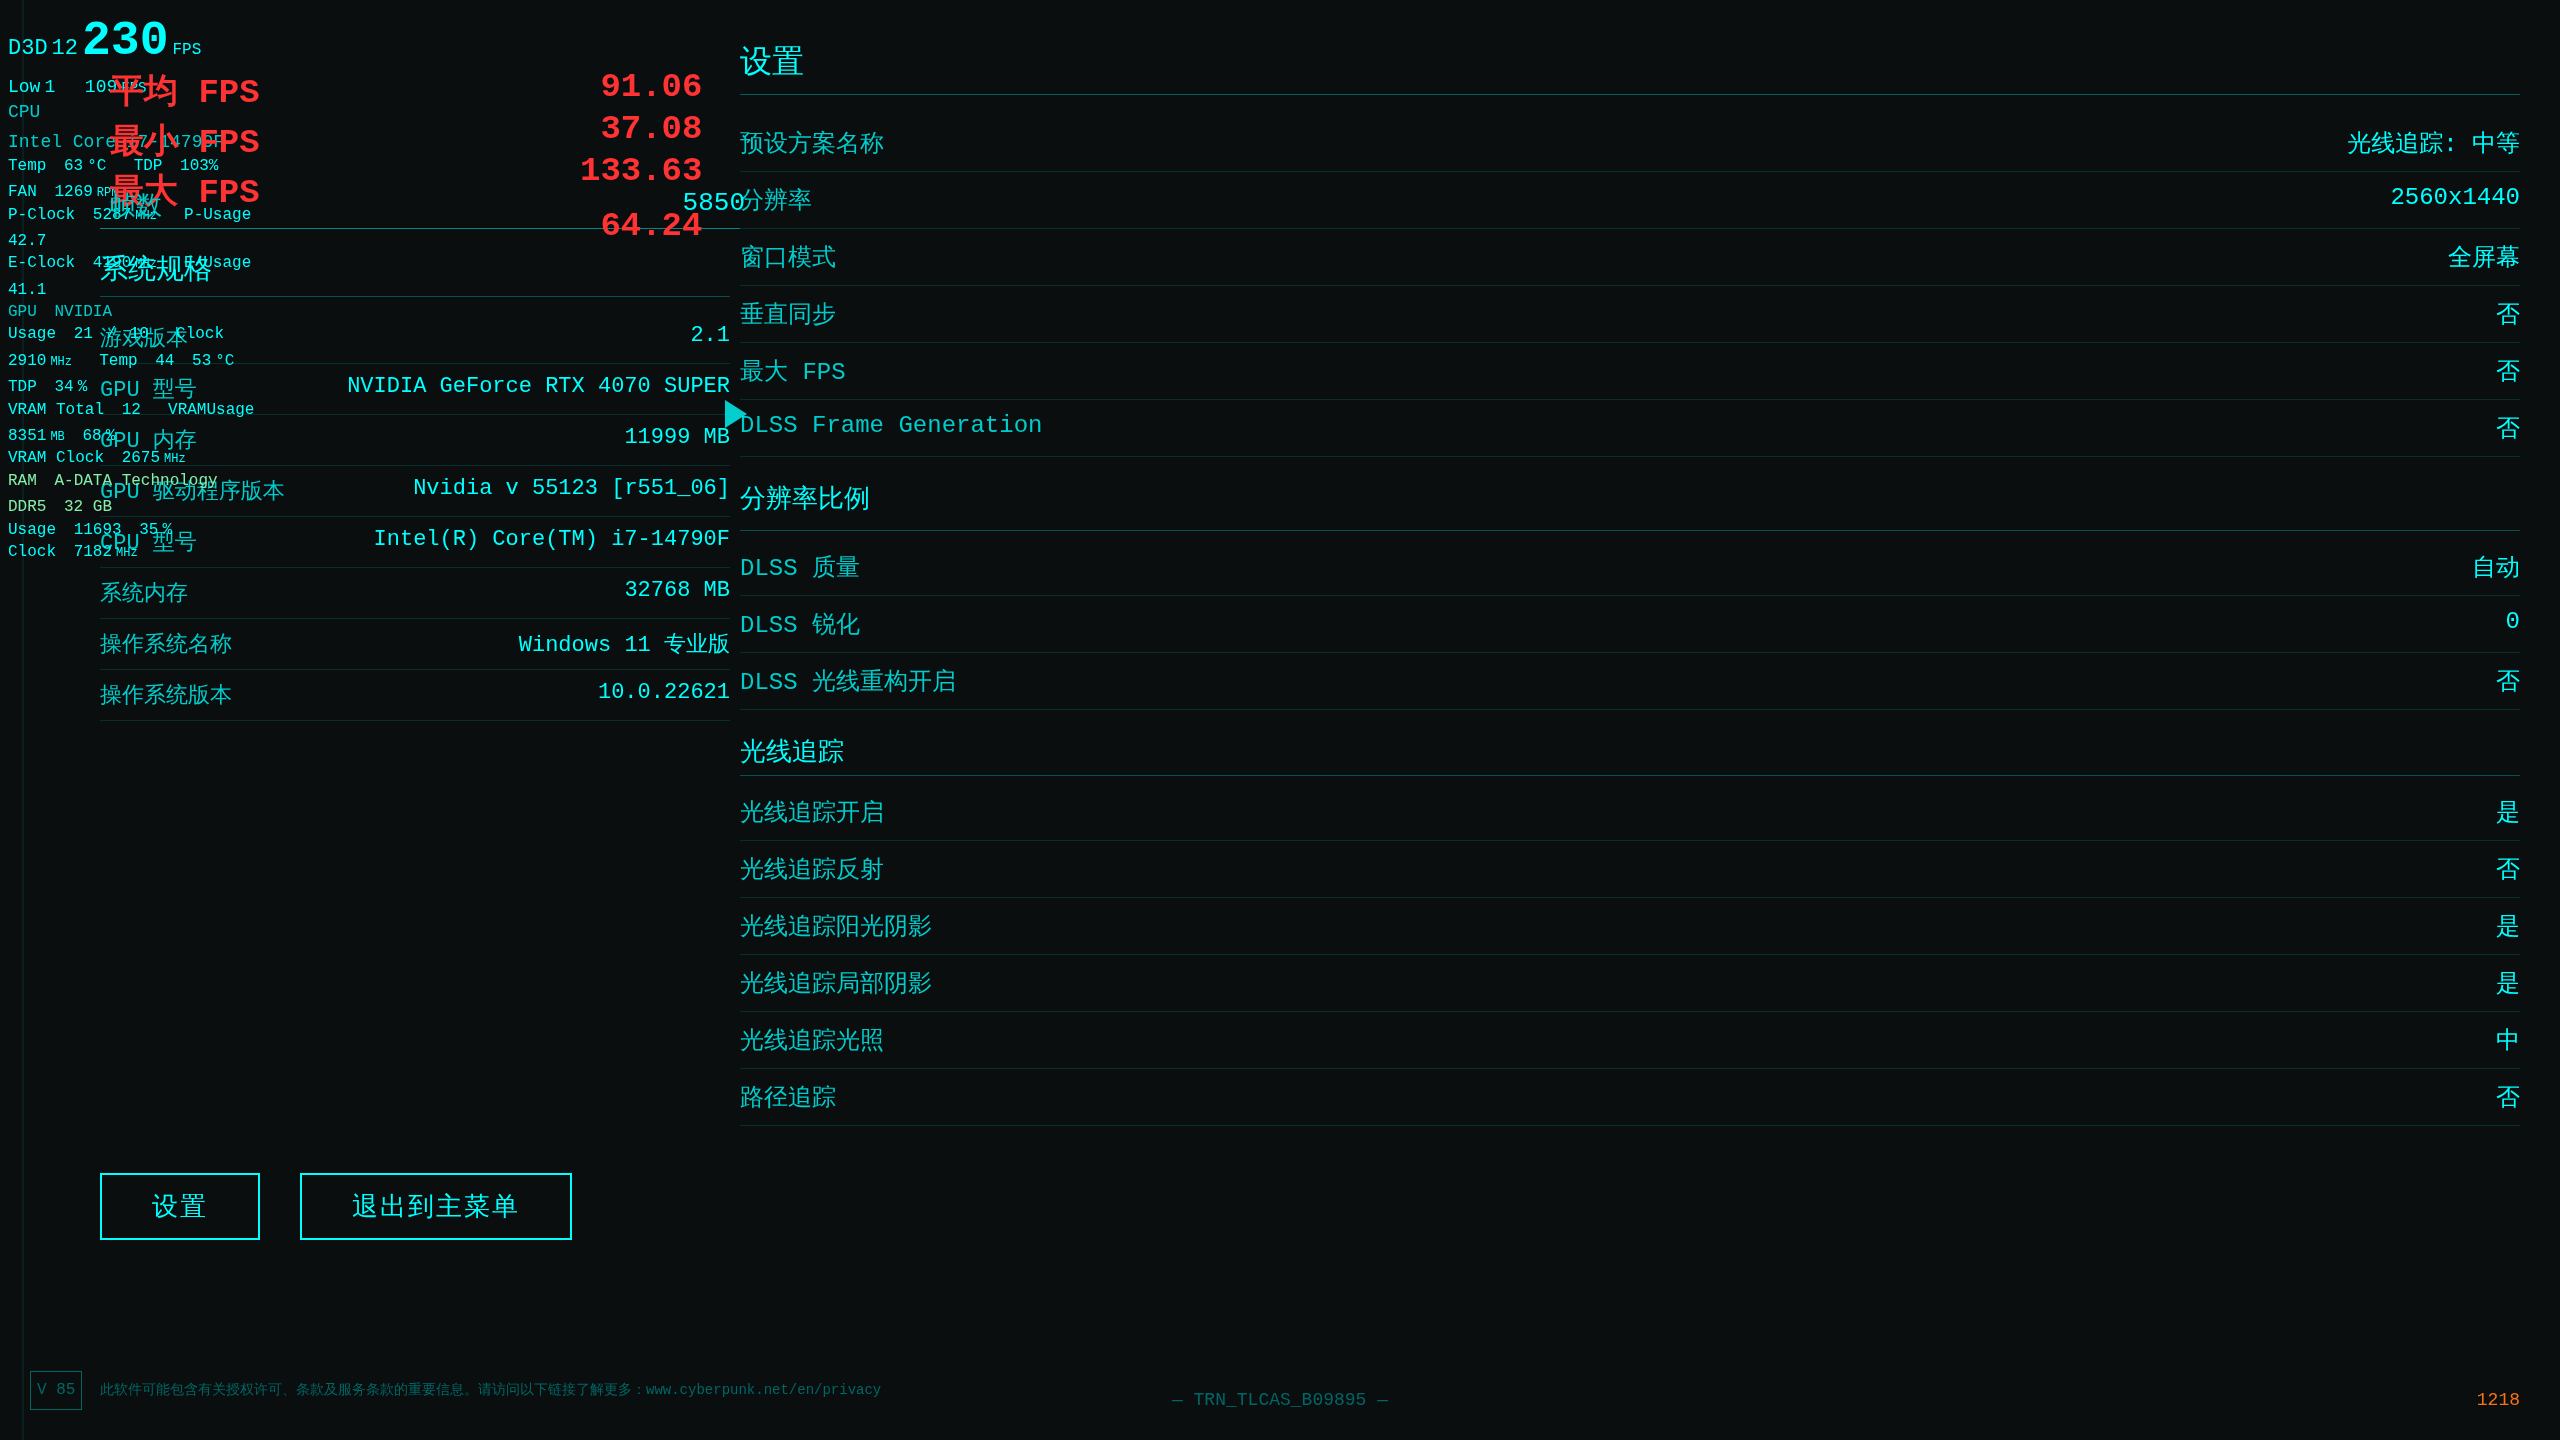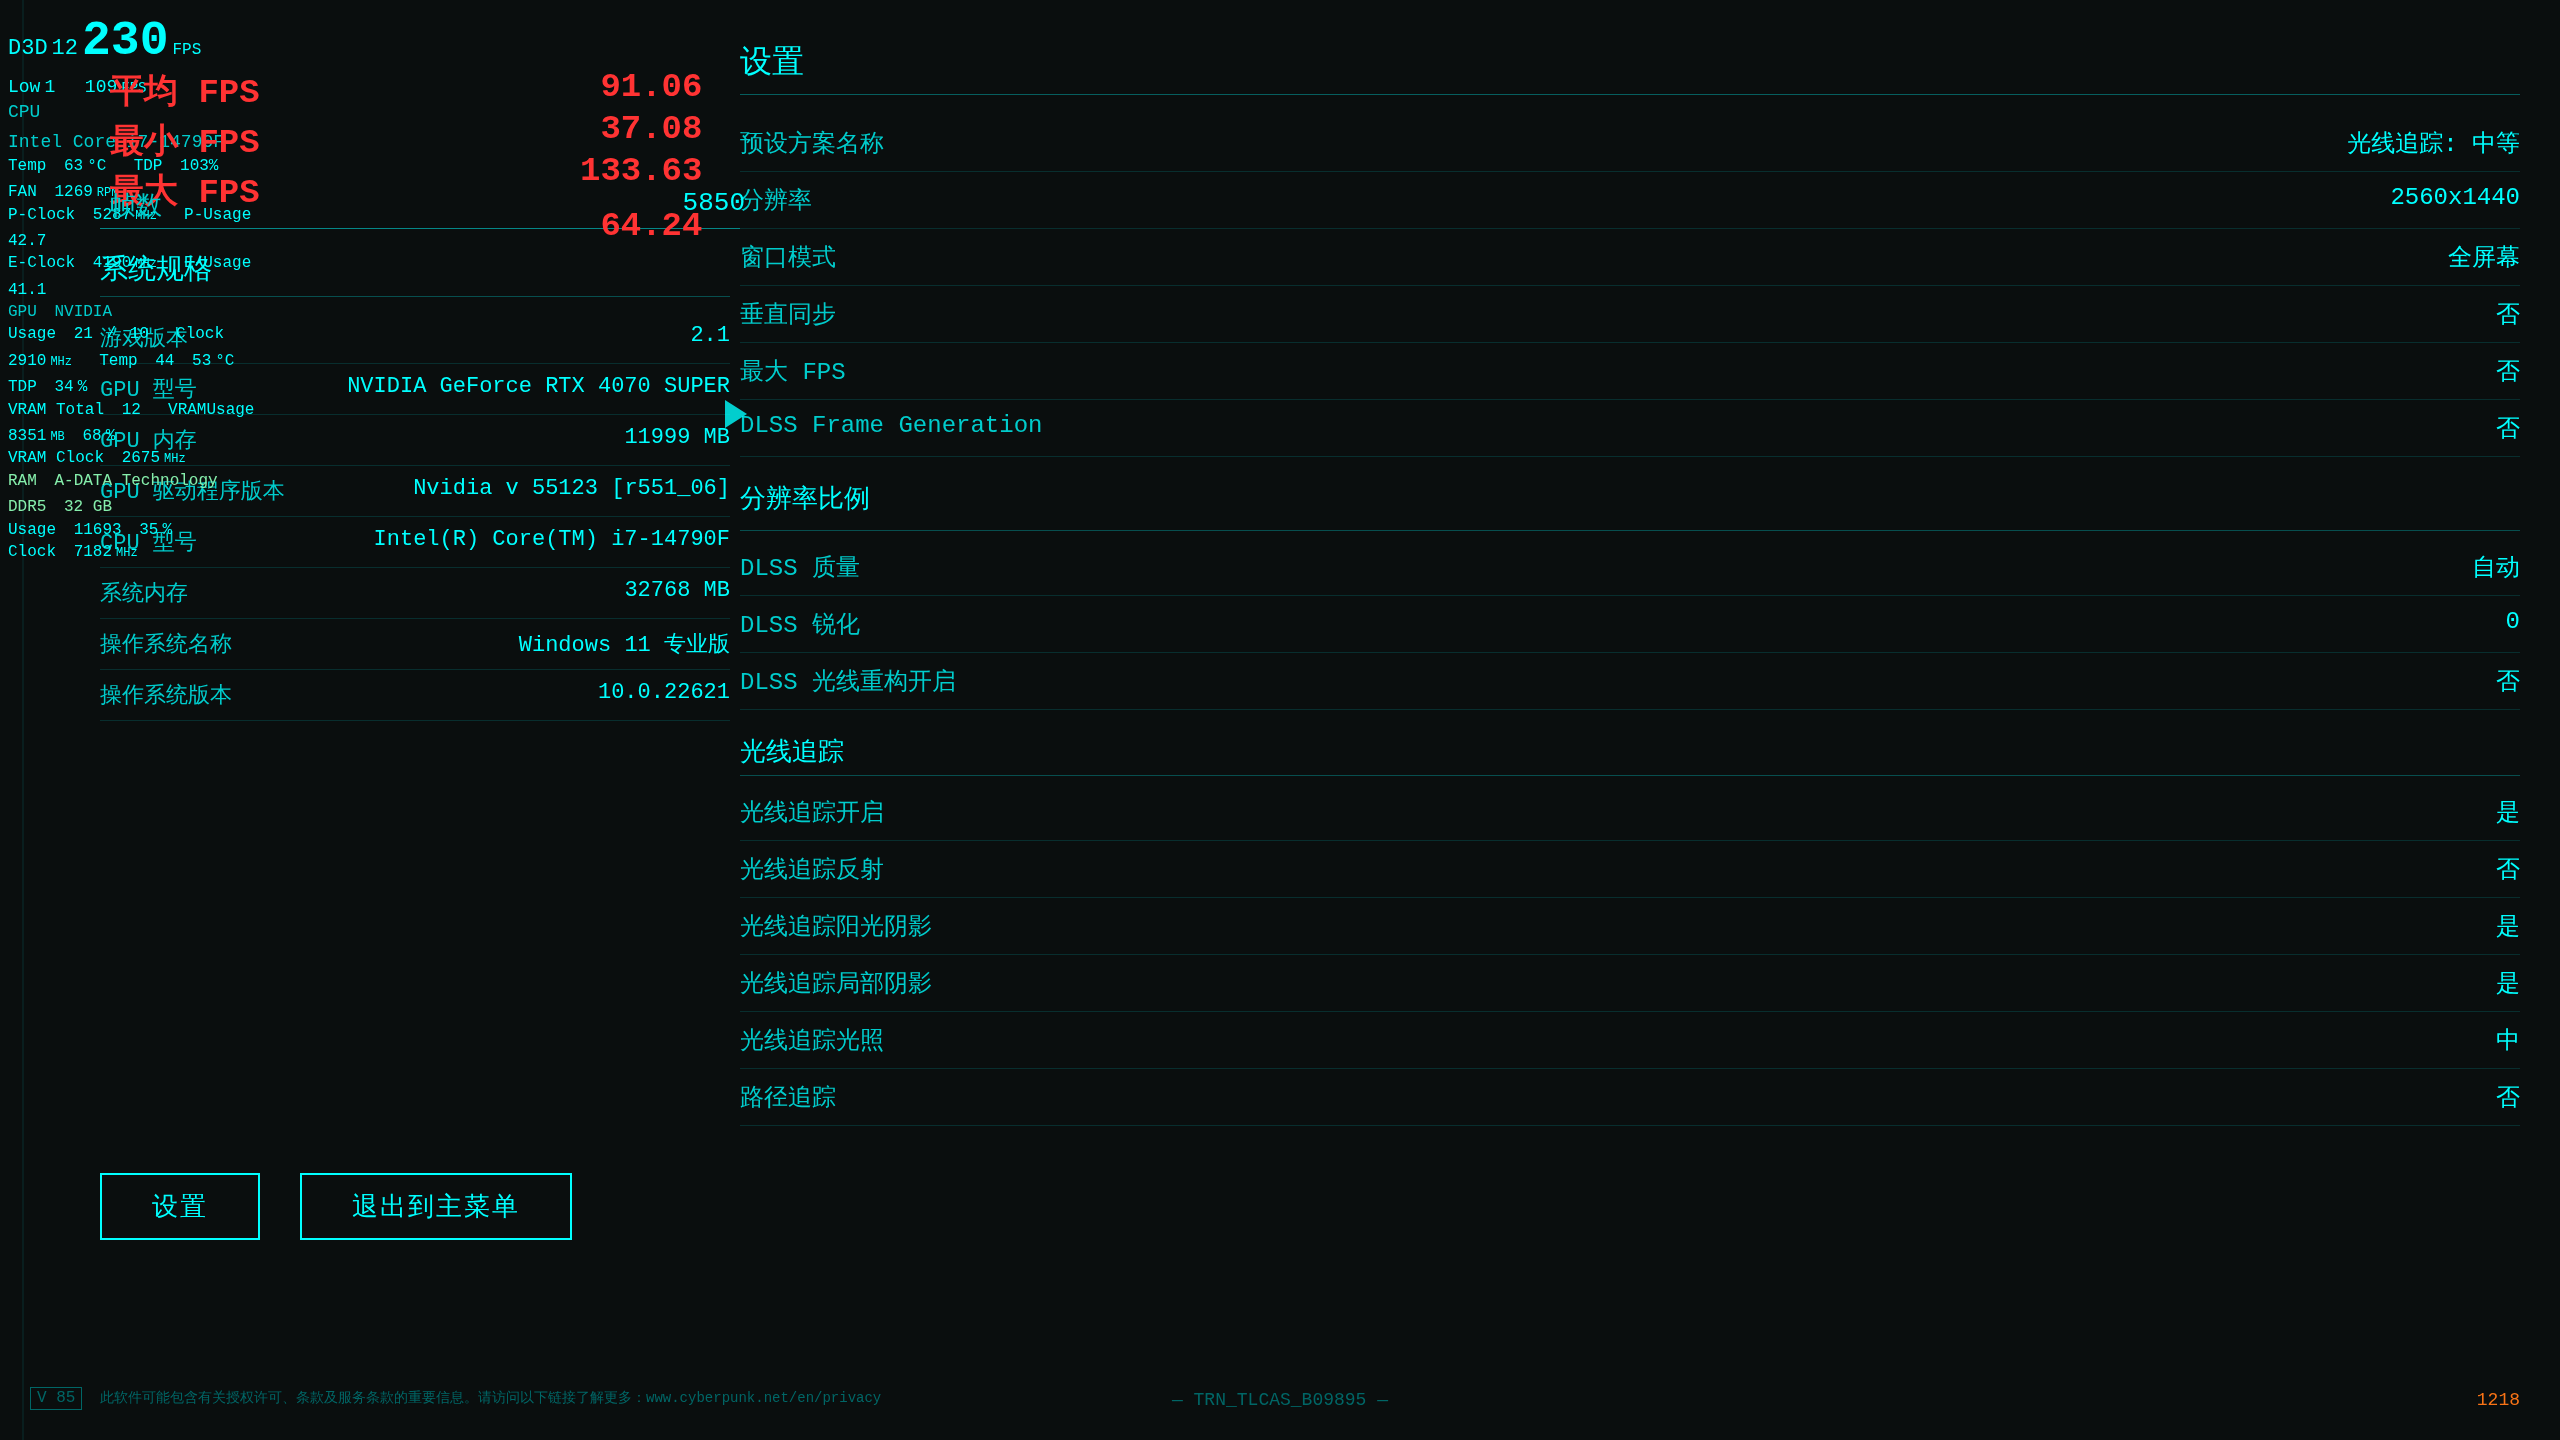--- a/index.html
+++ b/index.html
@@ -148,21 +148,21 @@
     .version-info {
       position: absolute;
       bottom: 30px;
       left: 30px;
       font-size: 16px;
       color: #006666;
       line-height: 1.3;
     }
     .version-badge {
       border: 1px solid #006666;
-      padding: 0 6px;
+      padding: 8px 6px;
       display: inline-block;
       margin-right: 8px;
     }
 
     
     .cursor-indicator {
       position: absolute;
       top: 400px;
       left: 725px;
       width: 0;

